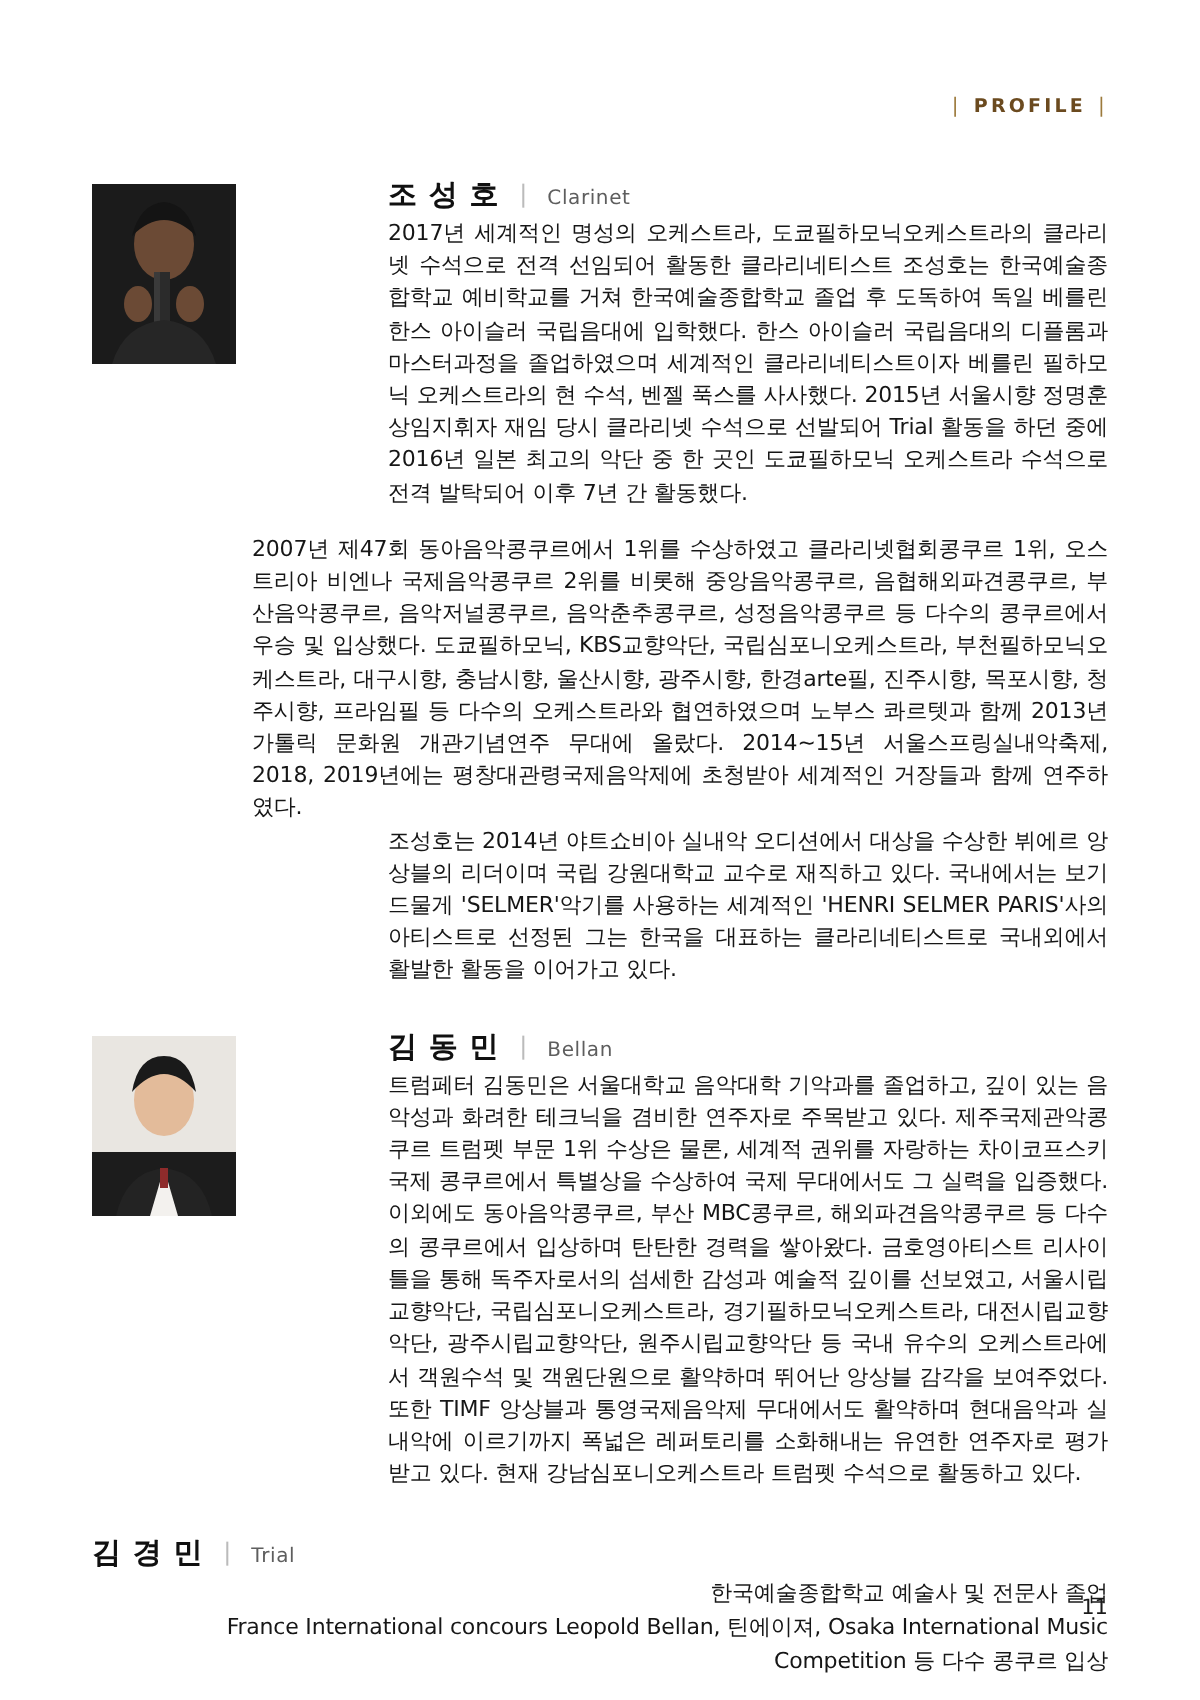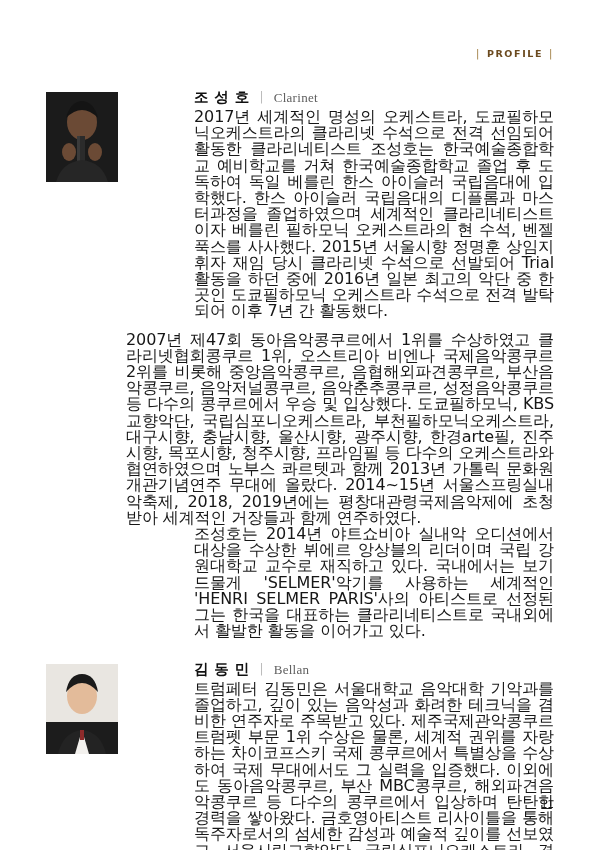--- a/index.html
+++ b/index.html
@@ -65,38 +65,37 @@
     letter-spacing: 0.4px;
     color: #101010;
   }
   .divider {
     color: #bbbbbb;
     font-size: 12px;
     line-height: 1;
     transform: translateY(-1px);
   }
   .instrument {
-    font-size: 13px;
+    font-size: 10px;
     color: #5e5e5e;
     letter-spacing: 0.3px;
-    font-family: Liberation Serif, serif;
   }
   .photo {
     position: absolute;
     left: 0;
     top: 4px;
     width: 72px;
     height: 90px;
     overflow: hidden;
     background: #2a2a2a;
   }
   .photo svg { display: block; }
   .body-text {
     margin-left: 148px;
-    font-size: 16px;
+    font-size: 11px;
     line-height: 16.2px;
     text-align: justify;
     text-justify: inter-character;
     color: #161616;
     letter-spacing: -0.1px;
   }
   .body-text p {
     margin: 0;
   }
   
@@ -190,19 +189,20 @@
     </div>
 
     <div class="entry entry-3 layout-c">
       <div class="entry-head">
         <span class="name">김 경 민</span>
         <span class="divider">|</span>
         <span class="instrument">Trial</span>
       </div>
       <div class="body-text">
         <p>한국예술종합학교 예술사 및 전문사 졸업</p>
+        <p>France International concours Leopold Bellan, 틴에이져, Osaka International Music Competition 등 다수 콩쿠르 입상</p>
       </div>
     </div>
 
   </div>
 
   <div class="page-number">11</div>
 </div>
 
 </body></html>

